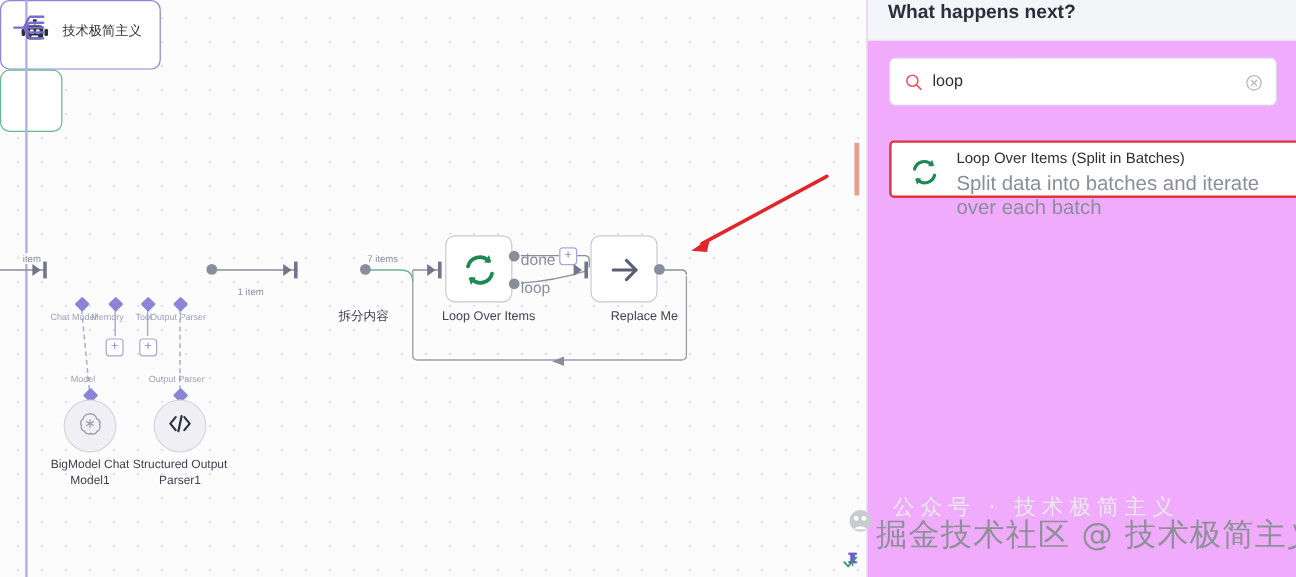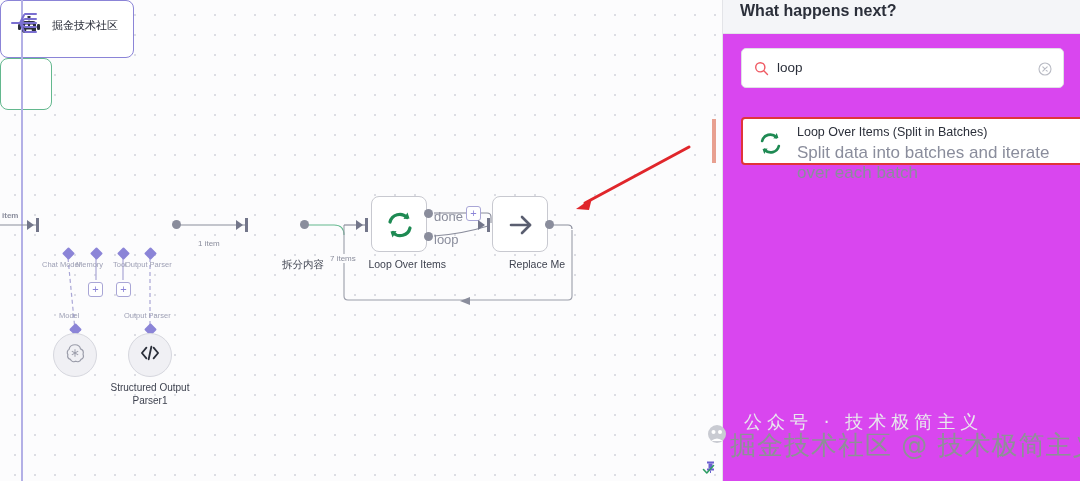--- a/index.html
+++ b/index.html
@@ -99,21 +99,21 @@
     background: #fcfcfd; padding: 0 2px; white-space: nowrap;
   }
   svg.wires { position: absolute; left: 0; top: 0; width: 722px; height: 481px; overflow: visible; }
 
   
   svg#annot { position: absolute; left: 0; top: 0; width: 722px; height: 481px; }
 
   
   #panel {
     position: absolute; left: 722px; top: 0; width: 358px; height: 481px;
-    background: #d946ef; border-left: 1px solid #e3e4e8;
+    background: #f0abfc; border-left: 1px solid #e3e4e8;
   }
   #panel-header {
     position: absolute; left: 0; top: 0; width: 358px; height: 34px;
     background: #f4f5f8; border-bottom: 1px solid #e3e4e8;
   }
   #panel-title {
     position: absolute; left: 17px; top: 2px;
     font-size: 16px; font-weight: bold; color: #2b2f3a;
   }
   #search-wrap {
@@ -192,38 +192,38 @@
       <path d="M434,236 Q462,234 488,226" stroke="#8a8d9c" stroke-width="1.1" fill="none"></path>
 
       <path d="M68,258 L75,330" stroke="#a9a6d6" stroke-width="1.2" fill="none" stroke-dasharray="4,3"></path>
       <path d="M96,258 L96,280" stroke="#a9a6d6" stroke-width="1.2" fill="none"></path>
       <path d="M123,258 L123,280" stroke="#a9a6d6" stroke-width="1.2" fill="none"></path>
       <path d="M150,258 L150,330" stroke="#a9a6d6" stroke-width="1.2" fill="none" stroke-dasharray="4,3"></path>
 
       <path d="M460,297 L470,301 L460,305 Z" fill="#8a8d9c" transform="rotate(180 465 301)"></path>
     </svg>
 
-    <div class="edge-label" style="left:0px; top:211px;font-weight:bold;">item</div>
+    <div class="edge-label" style="left:17px; top:211px;">item</div>
     <div class="arrow-in" style="left:27px; top:220px;"></div>
     <div class="arrow-bar" style="left:36px; top:218px;"></div>
 
     <div id="agent-node">
       <span class="robot-icon">
         <svg width="24" height="22" viewBox="0 0 24 22">
           <rect x="5" y="5" width="14" height="12" rx="3" fill="#2b2f3a"></rect>
           <rect x="8" y="8.5" width="3" height="3.5" rx="0.6" fill="#fff"></rect>
           <rect x="13" y="8.5" width="3" height="3.5" rx="0.6" fill="#fff"></rect>
           <rect x="9" y="13.5" width="6" height="1.6" rx="0.8" fill="#fff"></rect>
           <rect x="11" y="0.5" width="2" height="4" rx="1" fill="#2b2f3a"></rect>
           <circle cx="12" cy="1" r="1.6" fill="#2b2f3a"></circle>
           <rect x="1" y="8" width="3" height="6" rx="1.3" fill="#2b2f3a"></rect>
           <rect x="20" y="8" width="3" height="6" rx="1.3" fill="#2b2f3a"></rect>
         </svg>
       </span>
-      <div id="agent-title">掘金技术社区</div>
+      <div id="agent-title">技术极简主义</div>
       <span class="pin-icon">
         <svg width="9" height="12" viewBox="0 0 9 12">
           <rect x="1" y="0.5" width="7" height="2" fill="#6b5fd0"></rect>
           <rect x="2.5" y="2.5" width="4" height="5" fill="#6b5fd0"></rect>
           <rect x="1" y="7.5" width="7" height="2" fill="#6b5fd0"></rect>
           <rect x="4" y="9.5" width="1" height="2.5" fill="#6b5fd0"></rect>
         </svg>
       </span>
     </div>
 
@@ -259,20 +259,21 @@
     <div class="subcircle" style="left:128px; top:333px;">
       <span>
         <svg width="22" height="18" viewBox="0 0 24 20">
           <path d="M8 4 L3 10 L8 16" fill="none" stroke="#2b2f3a" stroke-width="2" stroke-linecap="round" stroke-linejoin="round"></path>
           <path d="M16 4 L21 10 L16 16" fill="none" stroke="#2b2f3a" stroke-width="2" stroke-linecap="round" stroke-linejoin="round"></path>
           <path d="M13.5 3 L10.5 17" stroke="#2b2f3a" stroke-width="2" stroke-linecap="round"></path>
         </svg>
       </span>
     </div>
 
+    <div class="sublabel" style="left:27px; top:381px;">BigModel Chat Model1</div>
     <div class="sublabel" style="left:102px; top:381px;">Structured Output Parser1</div>
 
     <div class="edge-label" style="left:196px; top:211px;margin-top:28px;">1 item</div>
     <div class="arrow-in" style="left:236px; top:220px;"></div>
     <div class="arrow-bar" style="left:245px; top:218px;"></div>
 
     <div id="split-node">
       <span style="position:absolute; left:10px; top:10px;">
         <svg width="30" height="26" viewBox="0 0 30 26">
           <path d="M2 13 L10 13" stroke="#7a6fd0" stroke-width="2" stroke-linecap="round"></path>
@@ -282,21 +283,21 @@
       </span>
       <span style="position:absolute; right:7px; bottom:2px;">
         <svg width="13" height="11" viewBox="0 0 13 11">
           <path d="M1.5 5.5 L4.8 9 L11.5 1.5" fill="none" stroke="#2f9e63" stroke-width="1.6" stroke-linecap="round" stroke-linejoin="round"></path>
         </svg>
       </span>
     </div>
     <div class="port" style="left:300px; top:220px;"></div>
     <div class="node-label" style="left:232px; top:258px; width:92px;">拆分内容</div>
 
-    <div class="edge-label" style="left:328px; top:211px;margin-top:43px;">7 items</div>
+    <div class="edge-label" style="left:304px; top:211px;">7 items</div>
     <div class="arrow-in" style="left:356px; top:220px;"></div>
     <div class="arrow-bar" style="left:365px; top:218px;"></div>
 
     <div class="nodebox" id="loop-node">
       <span style="position:absolute; left:13px; top:13px;">
         <svg width="30" height="30" viewBox="0 0 30 30">
           <path d="M5 12 A10 10 0 0 1 22 7.5" fill="none" stroke="#1e8a53" stroke-width="3.2" stroke-linecap="round"></path>
           <path d="M22.5 2.5 L24.5 8.5 L18.5 9 Z" fill="#1e8a53"></path>
           <path d="M25 18 A10 10 0 0 1 8 22.5" fill="none" stroke="#1e8a53" stroke-width="3.2" stroke-linecap="round"></path>
           <path d="M7.5 27.5 L5.5 21.5 L11.5 21 Z" fill="#1e8a53"></path>

